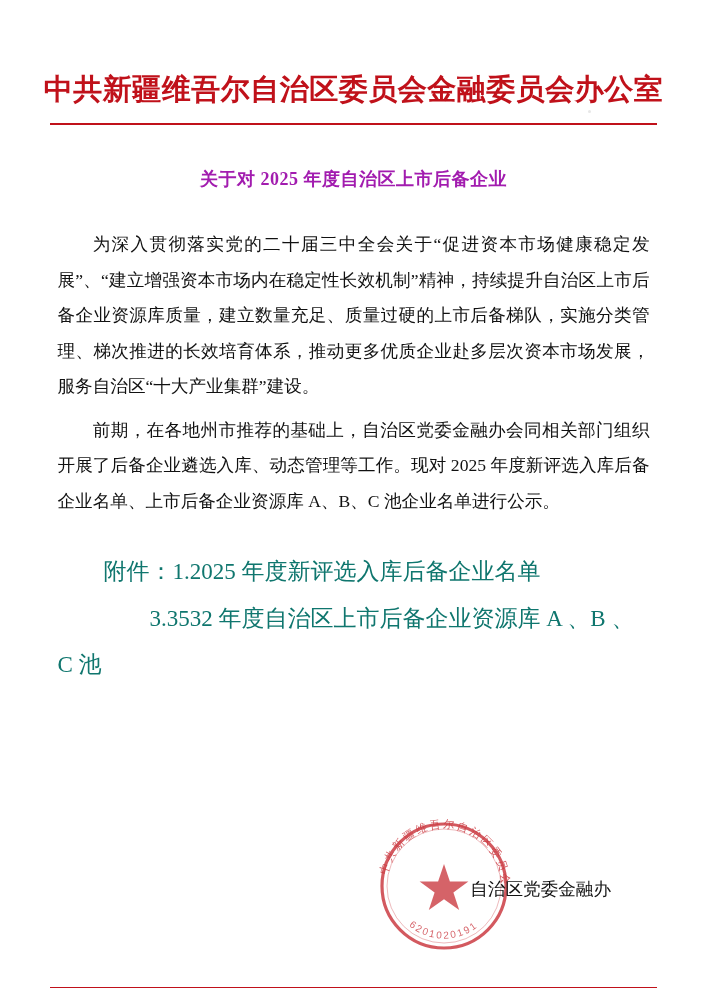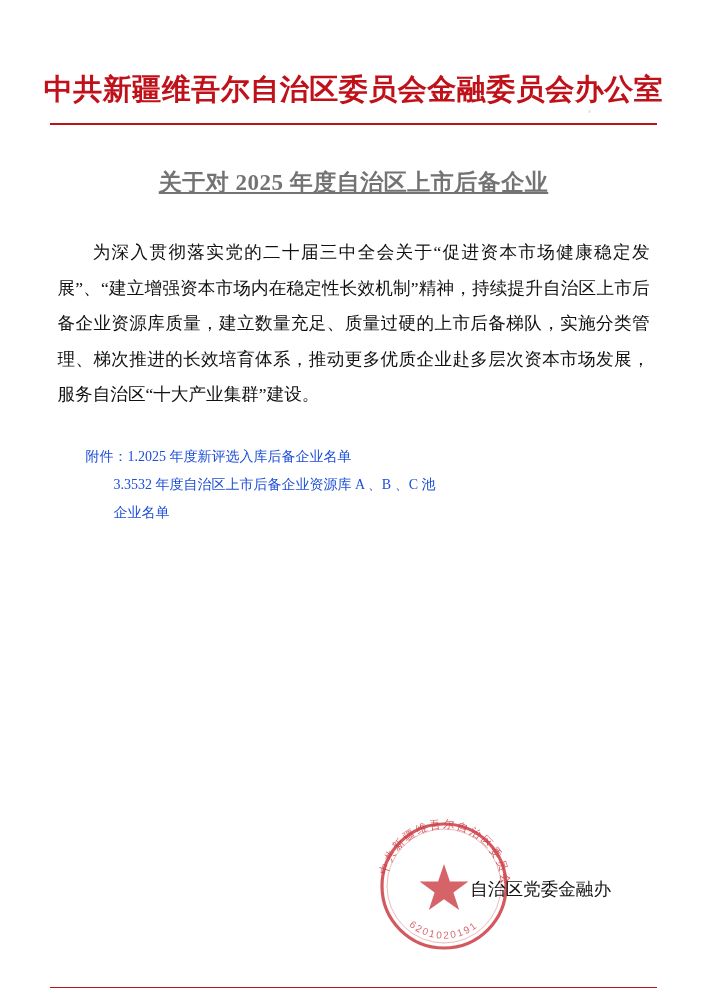--- a/index.html
+++ b/index.html
@@ -44,26 +44,25 @@
     width: 607px;
     height: 2px;
     background: #c0111a;
   }
 
   
   .doc-title {
     text-align: center;
     margin-top: 40px;
     padding: 0 90px;
-    font-size: 23px;
+    font-size: 18px;
     font-weight: bold;
     line-height: 1.58;
     letter-spacing: 0.5px;
-    color: #737373;
-    text-decoration: underline;
+    color: #a21caf;
   }
   .doc-title .line {
     display: block;
   }
 
   
   .body-area {
     margin: 34px auto 0 auto;
     width: 592px;
     font-size: 17.6px;
@@ -74,23 +73,23 @@
   }
   .body-area p {
     margin: 8px 0 0 0;
     text-indent: 2em;
   }
 
   
   .attachments {
     margin: 30px auto 0 auto;
     width: 592px;
-    font-size: 14px;
+    font-size: 23px;
     line-height: 2.02;
-    color: #1d4ed8;
+    color: #0f766e;
   }
   .attachments .att-first {
     text-indent: 2em;
   }
   .attachments .att-cont {
     text-indent: 4em;
   }
   .attachments .att-cont2 {
     text-indent: 4em;
   }
@@ -155,26 +154,26 @@
     <div class="masthead-title">中共新疆维吾尔自治区委员会金融委员会办公室</div>
   </div>
   <div class="red-rule"></div>
 
   <div class="doc-title">
     <span class="line">关于对 2025 年度自治区上市后备企业</span>
   </div>
 
   <div class="body-area">
     <p>为深入贯彻落实党的二十届三中全会关于“促进资本市场健康稳定发展”、“建立增强资本市场内在稳定性长效机制”精神，持续提升自治区上市后备企业资源库质量，建立数量充足、质量过硬的上市后备梯队，实施分类管理、梯次推进的长效培育体系，推动更多优质企业赴多层次资本市场发展，服务自治区“十大产业集群”建设。</p>
+    <p>前期，在各地州市推荐的基础上，自治区党委金融办会同相关部门组织开展了后备企业遴选入库、动态管理等工作。现对 2025 年度新评选入库后备企业名单、上市后备企业资源库 A、B、C 池企业名单进行公示。</p>
   </div>
 
   <div class="attachments">
     <div class="att-first"><span>附件：</span><span>1.2025 年度新评选入库后备企业名单</span></div>
     <div class="att-cont">3.3532 年度自治区上市后备企业资源库 A 、B 、C 池</div>
-    <div class="att-cont2">企业名单</div>
   </div>
 
   <div class="seal">
     <svg width="152" height="152" viewBox="0 0 152 152" xmlns="http://www.w3.org/2000/svg">
       <defs>
         <path id="sealArcOuter" d="M 76,76 m -59,0 a 59,59 0 1,1 118,0 a 59,59 0 1,1 -118,0"></path>
         <path id="sealArcTop" d="M 18,76 a 58,58 0 0,1 116,0"></path>
         <path id="sealArcBottom" d="M 26,95 a 54,54 0 0,0 100,0"></path>
       </defs>
       <circle cx="76" cy="76" r="62" fill="none" stroke="#c0111a" stroke-width="3.2" opacity="0.85"></circle>

